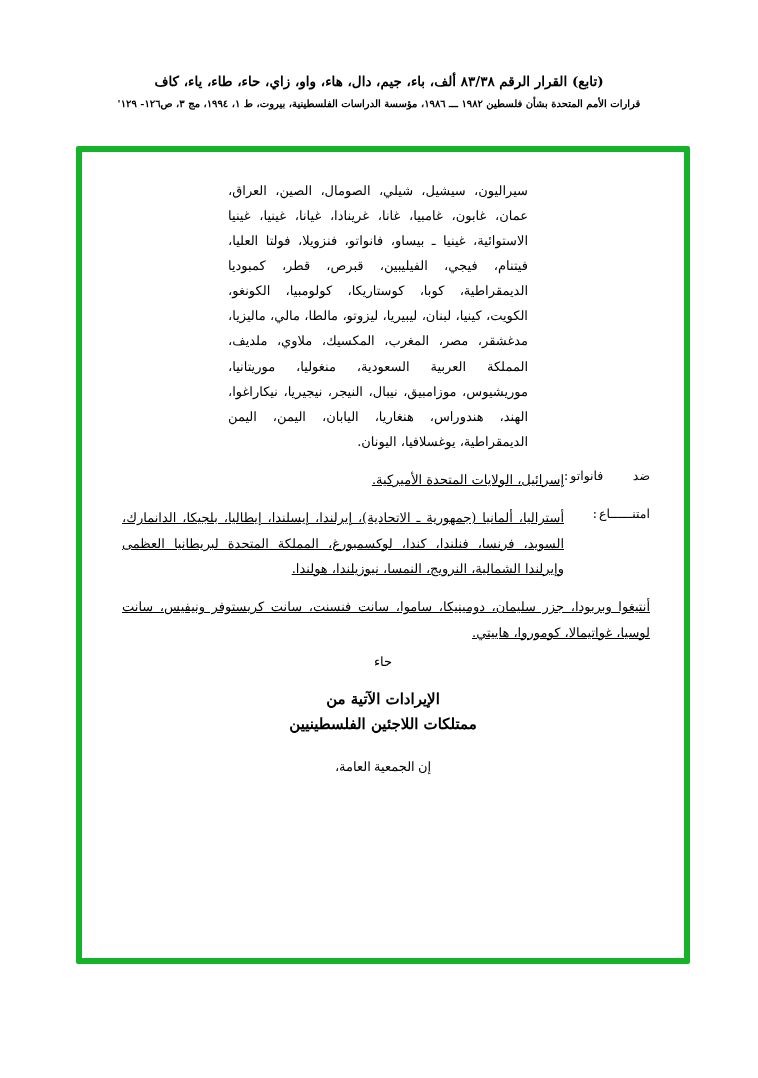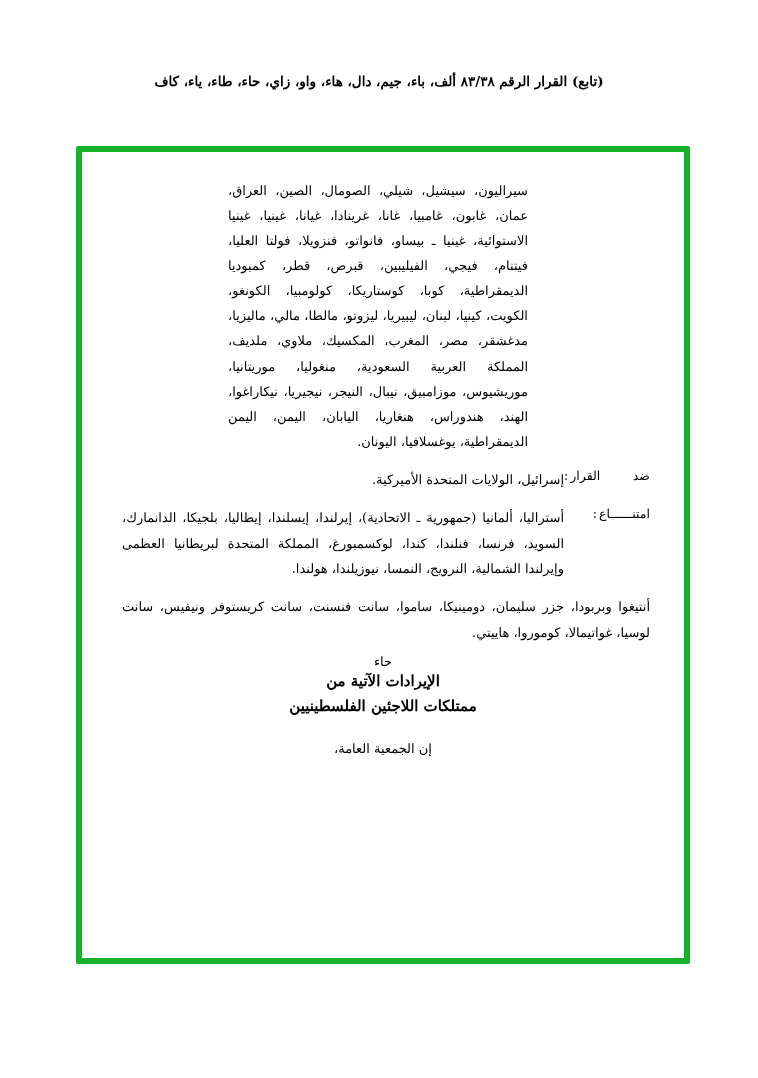--- a/index.html
+++ b/index.html
@@ -94,53 +94,56 @@
     margin-right: 2px;
   }
   .vote-text {
     flex: 1 1 auto;
     font-size: 13px;
     line-height: 1.95;
     text-align: justify;
     text-align-last: right;
     direction: rtl;
     padding-left: 6px;
+    text-decoration: underline;
   }
   .vote-block.single .vote-text {
     text-align-last: right;
   }
 
   .letter-mark {
     text-align: center;
     font-size: 13px;
     margin-top: 9px;
   }
   .sub-title {
     text-align: center;
     font-size: 15px;
     font-weight: bold;
+    margin-top: 18px;
     line-height: 1.65;
   }
   .sub-title .line2 { display: block; }
 
   .para {
     font-size: 13px;
     line-height: 1.95;
     margin-top: 18px;
     direction: rtl;
     text-align: justify;
     text-align-last: right;
     padding-right: 62px;
     padding-left: 40px;
   }
   .para.centered-first {
     text-align: left;
     text-align-last: center;
     padding-right: 0;
     padding-left: 0;
+    font-family: Liberation Serif, serif;
   }
   .para.indented {
     margin-top: 12px;
     padding-right: 28px;
     padding-left: 28px;
   }
 
   
   .page-number {
     position: absolute;
@@ -152,30 +155,31 @@
     font-weight: bold;
   }
 </style>
 </head>
 <body>
 
 <div class="page">
 
   <div class="header">
     <div class="header-title">(تابع) القرار الرقم ٨٣/٣٨ ألف، باء، جيم، دال، هاء، واو، زاي، حاء، طاء، ياء، كاف</div>
+    <div class="header-source">قرارات الأمم المتحدة بشأن فلسطين ١٩٨٢ ـــ ١٩٨٦، مؤسسة الدراسات الفلسطينية، بيروت، ط ١، ١٩٩٤، مج ٣، ص١٢٦- ١٢٩'</div>
   </div>
 
   <div class="frame">
     <div class="frame-inner">
 
       <div class="country-list">سيراليون، سيشيل، شيلي، الصومال، الصين، العراق، عمان، غابون، غامبيا، غانا، غرينادا، غيانا، غينيا، غينيا الاستوائية، غينيا ـ بيساو، فانواتو، فنزويلا، فولتا العليا، فيتنام، فيجي، الفيليبين، قبرص، قطر، كمبوديا الديمقراطية، كوبا، كوستاريكا، كولومبيا، الكونغو، الكويت، كينيا، لبنان، ليبيريا، ليزوتو، مالطا، مالي، ماليزيا، مدغشقر، مصر، المغرب، المكسيك، ملاوي، ملديف، المملكة العربية السعودية، منغوليا، موريتانيا، موريشيوس، موزامبيق، نيبال، النيجر، نيجيريا، نيكاراغوا، الهند، هندوراس، هنغاريا، اليابان، اليمن، اليمن الديمقراطية، يوغسلافيا، اليونان.</div>
 
       <div class="vote-block single">
         <div class="vote-label">
-          <span>ضد القرار</span><span class="colon">:</span>
+          <span>ضد فانواتو</span><span class="colon">:</span>
         </div>
         <div class="vote-text">إسرائيل، الولايات المتحدة الأميركية.</div>
       </div>
 
       <div class="vote-block">
         <div class="vote-label">
           <span>امتنــــــاع</span><span class="colon">:</span>
         </div>
         <div class="vote-text">أستراليا، ألمانيا (جمهورية ـ الاتحادية)، إيرلندا، إيسلندا، إيطاليا، بلجيكا، الدانمارك، السويد، فرنسا، فنلندا، كندا، لوكسمبورغ، المملكة المتحدة لبريطانيا العظمى وإيرلندا الشمالية، النرويج، النمسا، نيوزيلندا، هولندا.</div>
       </div>

